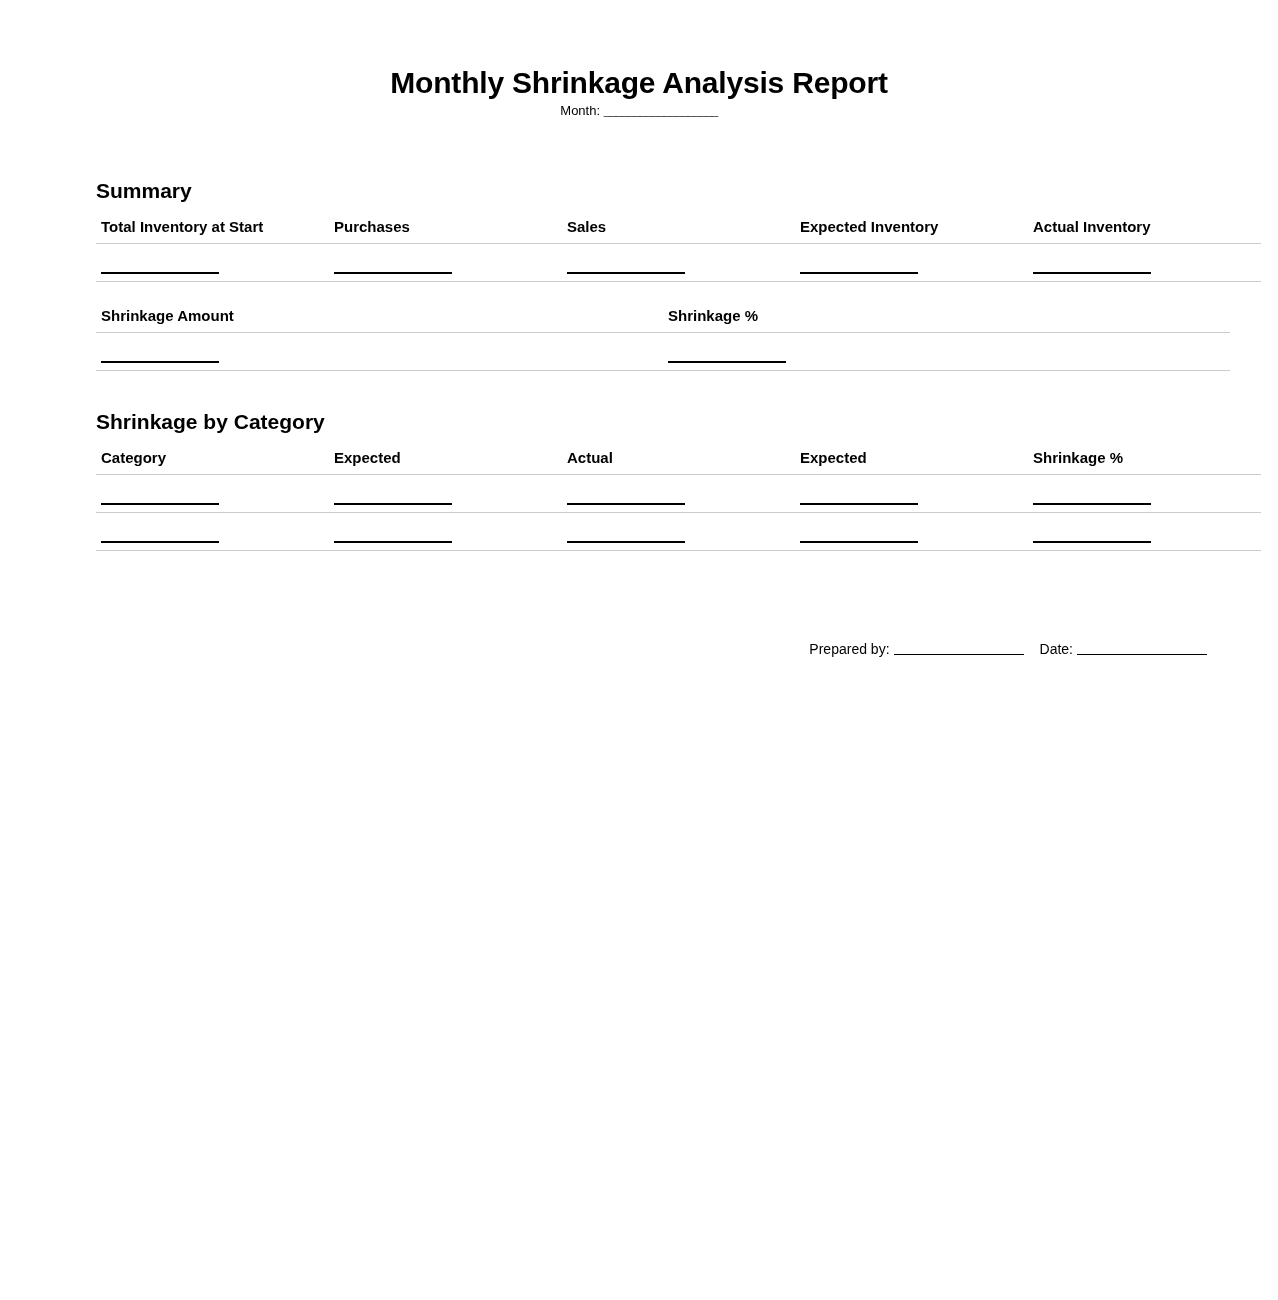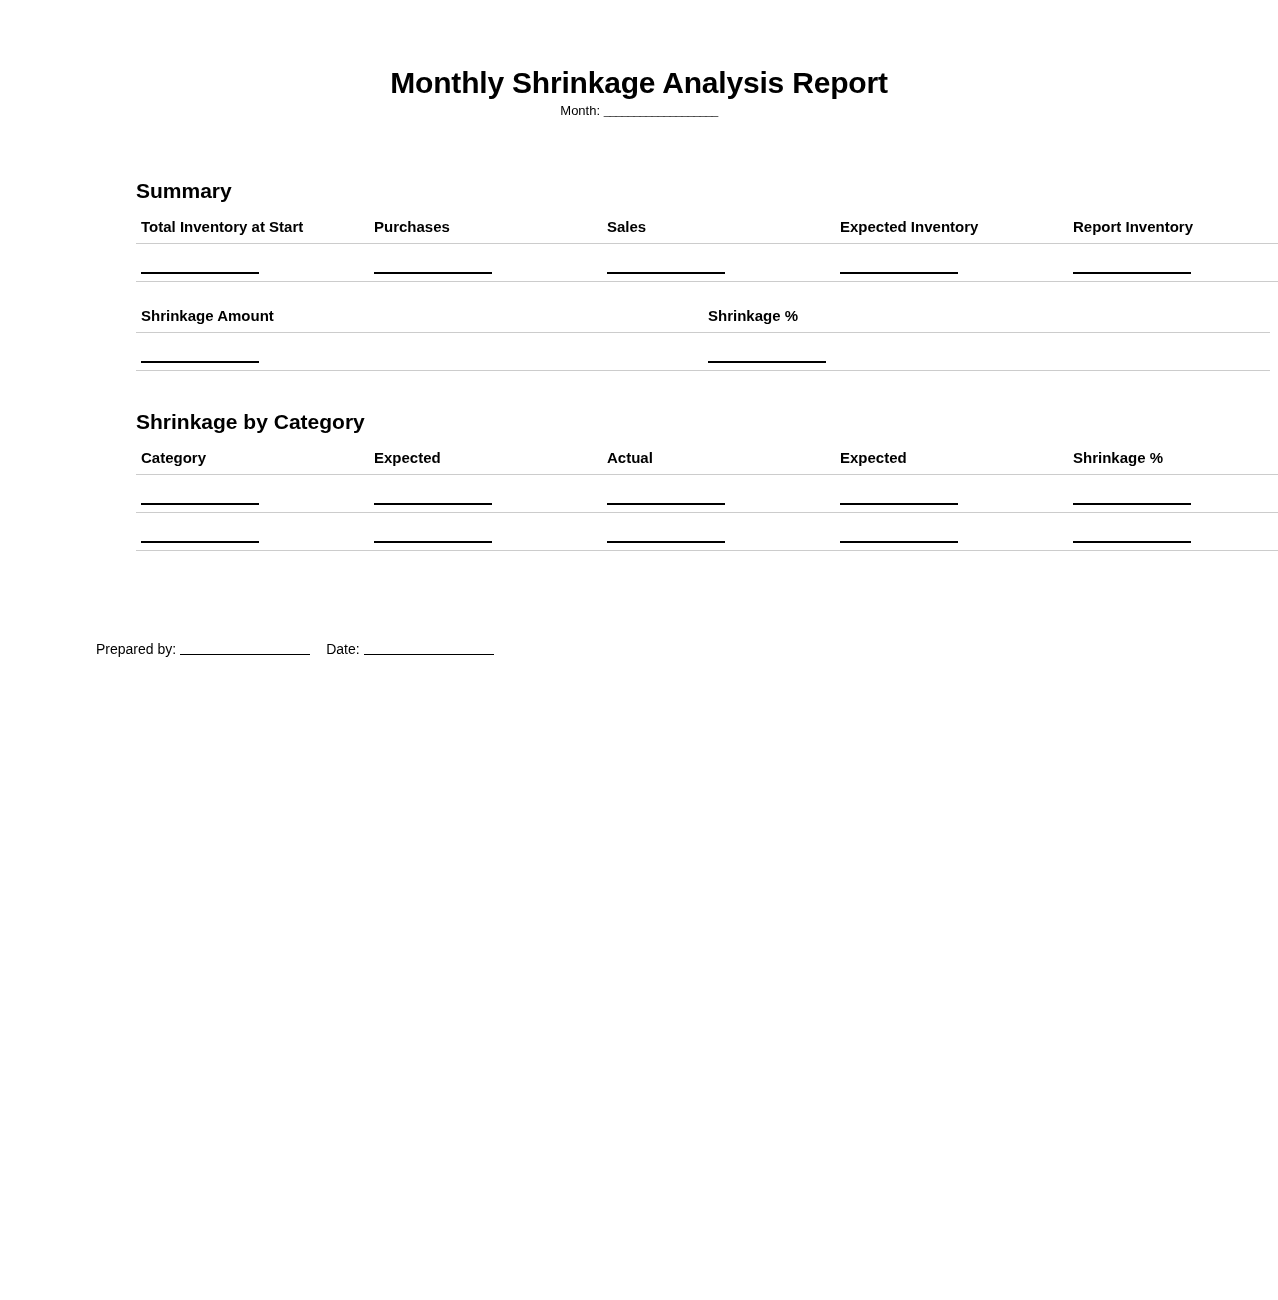--- a/index.html
+++ b/index.html
@@ -50,21 +50,20 @@
   }
 
   
   .content {
     width: 1113px;
     margin: 0 0 0 83px;
   }
 
   .section {
     margin-top: 0;
-    margin-left: 40px;
   }
   .section-title {
     font-size: 21px;
     font-weight: bold;
     line-height: 25px;
     margin: 0 0 14px 0;
   }
   .gap-summary { height: 58px; }
   .gap-category { height: 38px; }
   .gap-notes { height: 36px; }
@@ -108,20 +107,21 @@
     width: 1113px;
     height: 98px;
     border-bottom: 1px solid #cccccc;
     box-sizing: border-box;
   }
 
   
   .doc-footer {
     width: 1113px;
     margin: 52px 0 0 83px;
+    text-align: right;
     font-size: 14px;
     line-height: 20px;
     white-space: pre;
   }
   .sig-line {
     display: inline-block;
     width: 130px;
     border-bottom: 1.5px solid #000000;
     height: 0;
     vertical-align: bottom;
@@ -146,21 +146,21 @@
     <div class="section">
       <h2 class="section-title">Summary</h2>
 
       <table class="form-table">
         <thead>
           <tr>
             <th class="col-5">Total Inventory at Start</th>
             <th class="col-5">Purchases</th>
             <th class="col-5">Sales</th>
             <th class="col-5">Expected Inventory</th>
-            <th class="col-5">Report Inventory</th>
+            <th class="col-5">Actual Inventory</th>
           </tr>
         </thead>
         <tbody>
           <tr>
             <td><span class="fill-line"></span></td>
             <td><span class="fill-line"></span></td>
             <td><span class="fill-line"></span></td>
             <td><span class="fill-line"></span></td>
             <td><span class="fill-line"></span></td>
           </tr>

